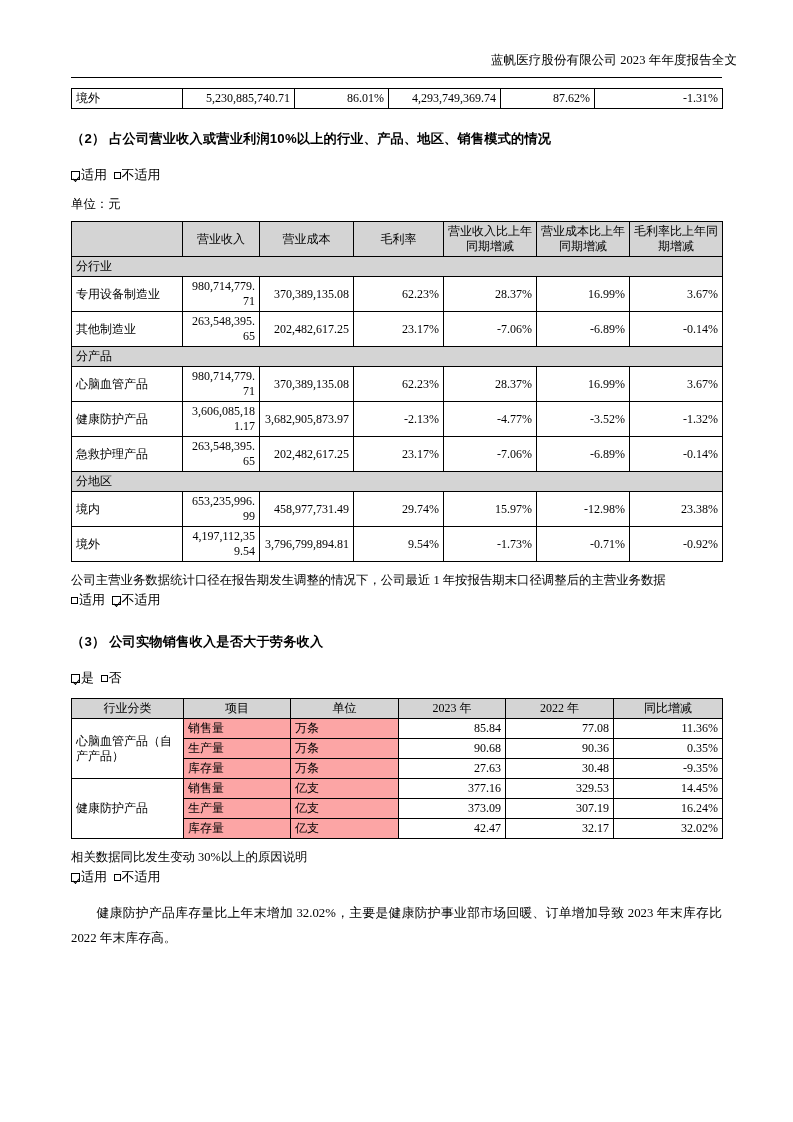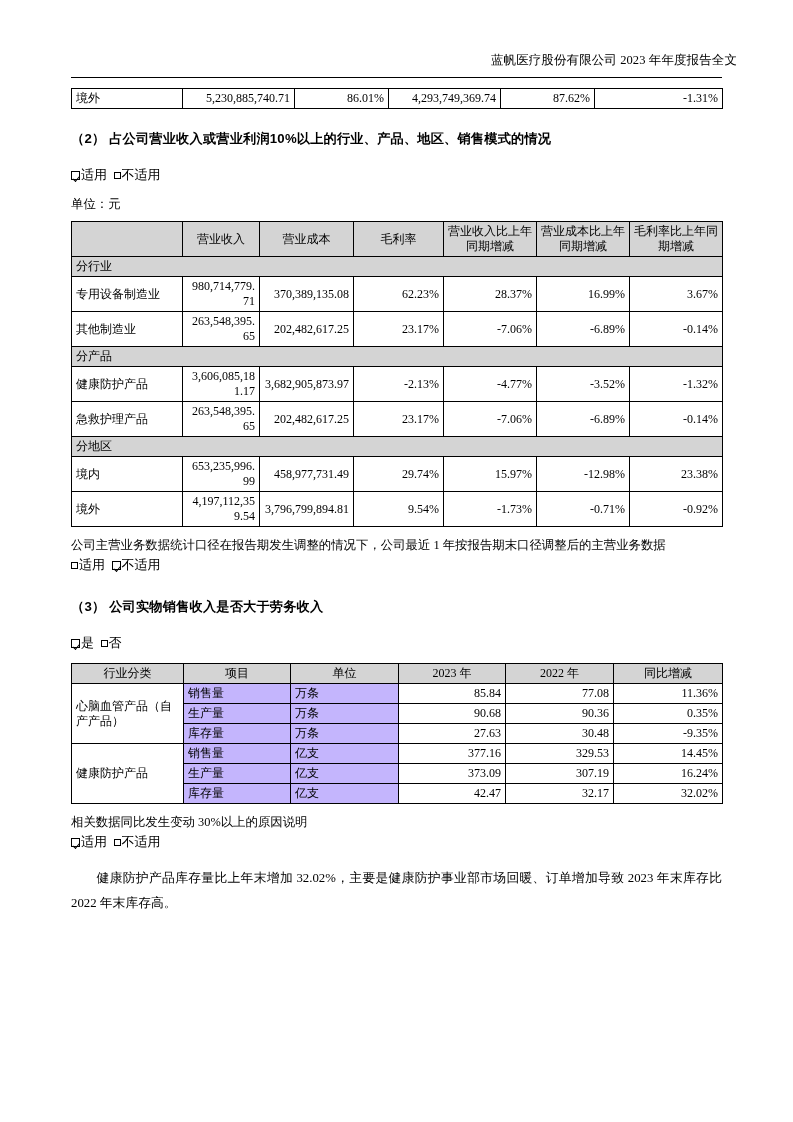--- a/index.html
+++ b/index.html
@@ -77,21 +77,21 @@
   }
   .hdr {
     background: #d4d4d4;
     text-align: center;
   }
   .grouprow {
     background: #d4d4d4;
     text-align: left;
   }
   .shade {
-    background: #c4b5fd;
+    background: #fca5a5;
   }
   
   .sec-title {
     font-size: 13.2px;
     font-weight: bold;
     font-family: "Liberation Sans", "DejaVu Sans", sans-serif;
     line-height: 20px;
     letter-spacing: 0.2px;
   }
   .para {
@@ -237,20 +237,29 @@
           <td class="num">23.17%</td>
           <td class="num">-7.06%</td>
           <td class="num">-6.89%</td>
           <td class="num">-0.14%</td>
         </tr>
 
         <tr>
           <td class="grouprow" colspan="7">分产品</td>
         </tr>
         <tr>
+          <td class="txt">心脑血管产品</td>
+          <td class="num">980,714,779.71</td>
+          <td class="num">370,389,135.08</td>
+          <td class="num">62.23%</td>
+          <td class="num">28.37%</td>
+          <td class="num">16.99%</td>
+          <td class="num">3.67%</td>
+        </tr>
+        <tr>
           <td class="txt">健康防护产品</td>
           <td class="num">3,606,085,181.17</td>
           <td class="num">3,682,905,873.97</td>
           <td class="num">-2.13%</td>
           <td class="num">-4.77%</td>
           <td class="num">-3.52%</td>
           <td class="num">-1.32%</td>
         </tr>
         <tr>
           <td class="txt">急救护理产品</td>

